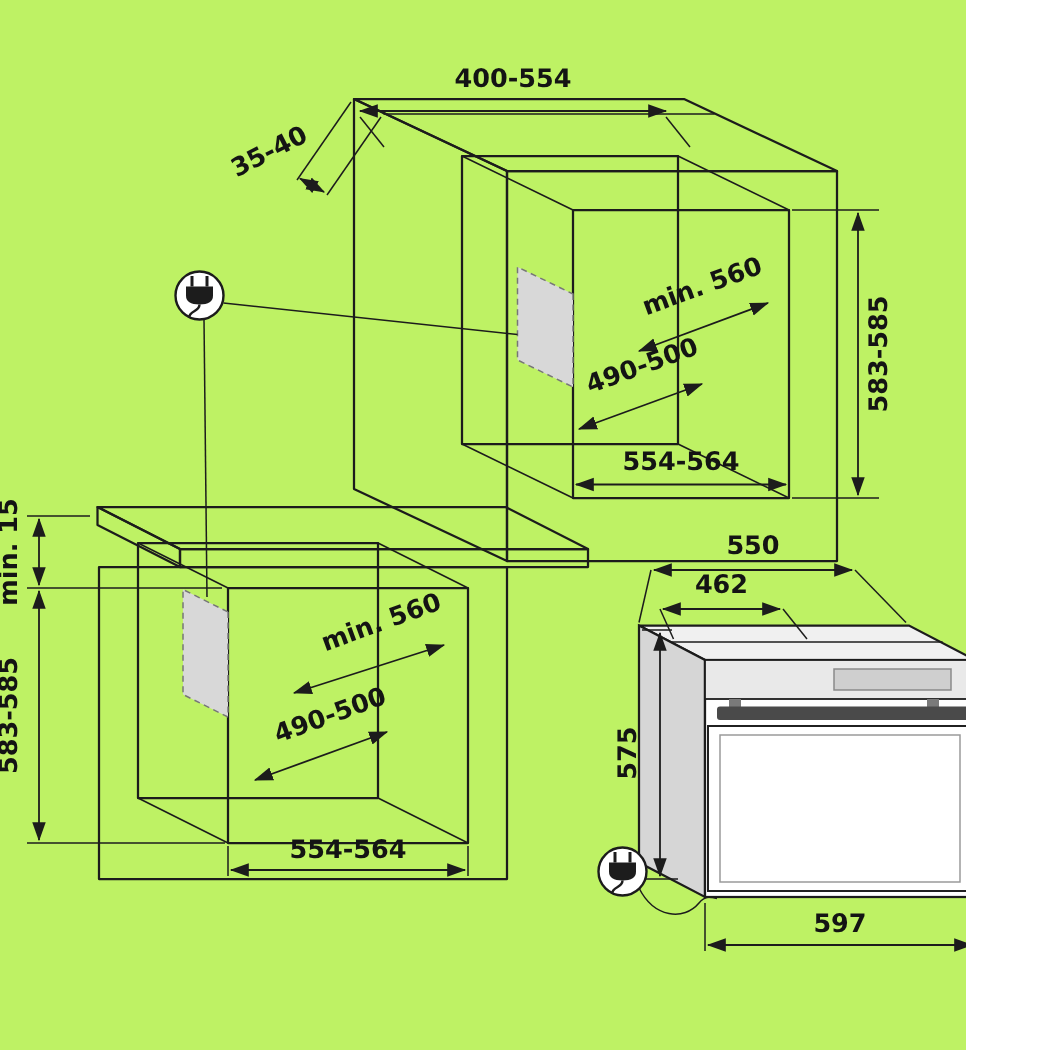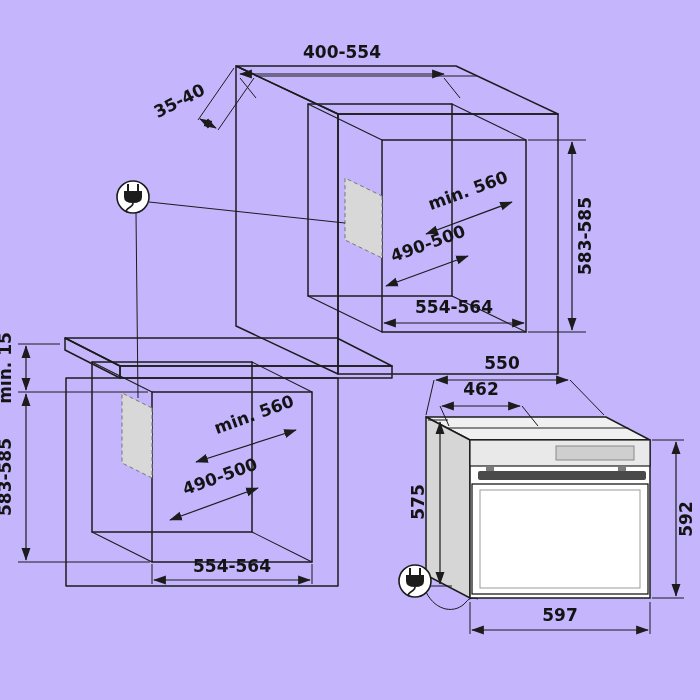--- a/index.html
+++ b/index.html
@@ -1,16 +1,16 @@
 <!DOCTYPE html>
 <html><head>
 <meta charset="utf-8">
 <style>
   html,body{margin:0;padding:0;background:#ffffff;}
-  #stage{position:relative;width:700px;height:700px;background:#c4b5fd;overflow:hidden;}
+  #stage{position:relative;width:644px;height:700px;background:#bef264;overflow:hidden;}
   svg{position:absolute;left:0;top:0;}
   .edge{fill:none;stroke:#1c1c1c;stroke-width:1.5;stroke-linejoin:round;stroke-linecap:round;}
   .thin{fill:none;stroke:#1c1c1c;stroke-width:1.1;stroke-linecap:round;}
   .dim{fill:none;stroke:#1c1c1c;stroke-width:1.2;marker-start:url(#ah);marker-end:url(#ah);}
   .ext{fill:none;stroke:#1c1c1c;stroke-width:1;}
   .lbl{font-family:"DejaVu Sans",sans-serif;font-size:17px;font-weight:600;fill:#141414;text-anchor:middle;}
   .socket{fill:#d8d8d8;stroke:#777777;stroke-width:1;stroke-dasharray:4 3;}
   .leader{fill:none;stroke:#1c1c1c;stroke-width:1;}
 </style>
 </head>

